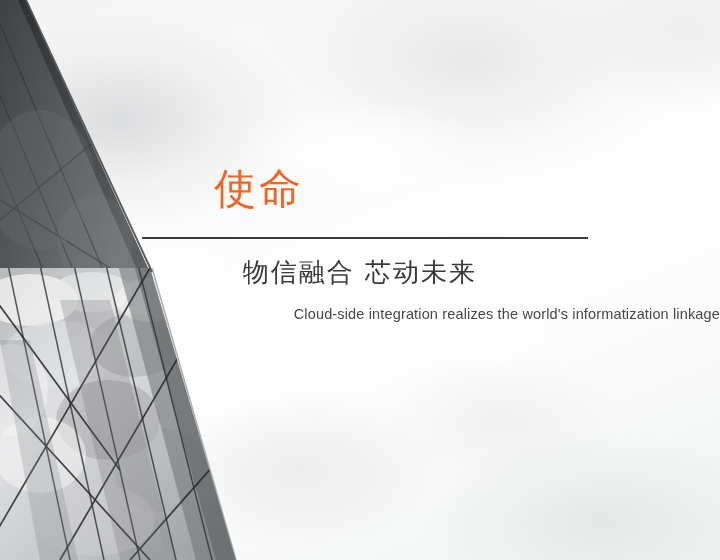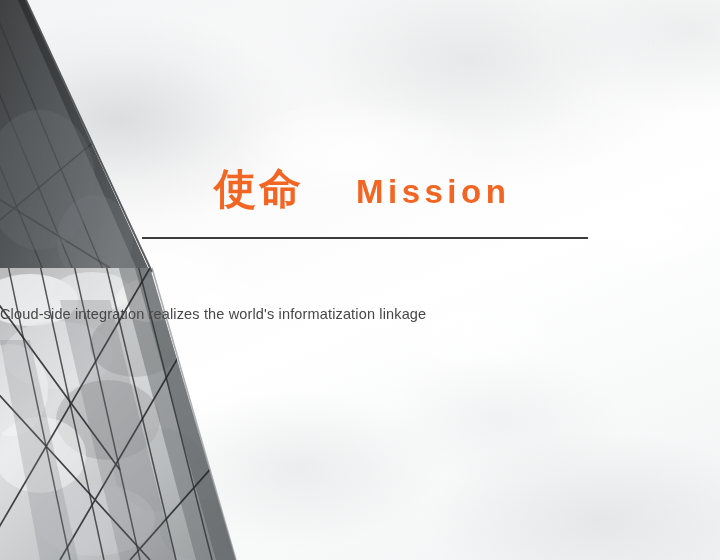--- a/index.html
+++ b/index.html
@@ -62,21 +62,21 @@
     position: absolute;
     left: 142px;
     top: 168px;
     width: 446px;
     display: flex;
     align-items: baseline;
   }
   .title-cn {
     color: #F26522;
     font-size: 42px;
-    font-weight: 700;
+    font-weight: 400;
     letter-spacing: 3px;
     line-height: 1;
     margin-left: 72px;
     font-family: "DejaVu Sans", "Liberation Sans", sans-serif;
   }
   .title-en {
     color: #F26522;
     font-size: 33px;
     font-weight: 700;
     letter-spacing: 4.5px;
@@ -102,21 +102,21 @@
     font-size: 26px;
     font-weight: 400;
     letter-spacing: 2px;
     font-family: "DejaVu Sans", "Liberation Sans", sans-serif;
   }
   .en-lines {
     position: absolute;
     left: 0;
     top: 303px;
     width: 720px;
-    text-align: left;
+    text-align: right;
   }
   .en-line {
     color: #474747;
     font-size: 14.5px;
     font-weight: 400;
     letter-spacing: 0.15px;
     line-height: 23.5px;
     font-family: "Liberation Sans", "DejaVu Sans", sans-serif;
     white-space: nowrap;
   }
@@ -220,24 +220,24 @@
 
       <line x1="26" y1="0" x2="152" y2="272" stroke="#4a4c4e" stroke-width="2" opacity="0.9"></line>
       <line x1="152" y1="268" x2="236" y2="560" stroke="#8b8e90" stroke-width="1.6" opacity="0.7"></line>
     </svg>
   </div>
 
   <div class="content">
 
     <div class="title-row">
       <span class="title-cn">使命</span>
-      <span class="title-en">Mission</span>
     </div>
 
     <div class="divider"></div>
 
+    <div class="subtitle-cn">物信融合 芯动未来</div>
 
     <div class="en-lines">
       <div class="en-line">Cloud-side integration realizes the world's informatization linkage</div>
     </div>
 
   </div>
 </div>
 
 </body></html>

